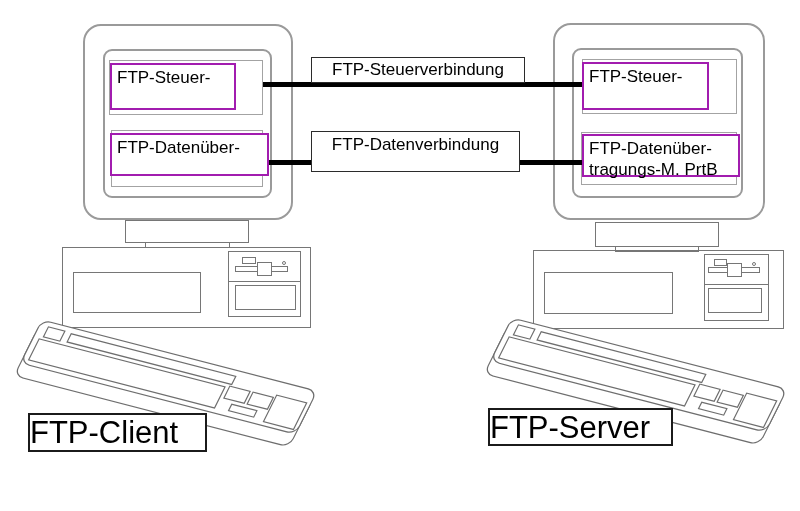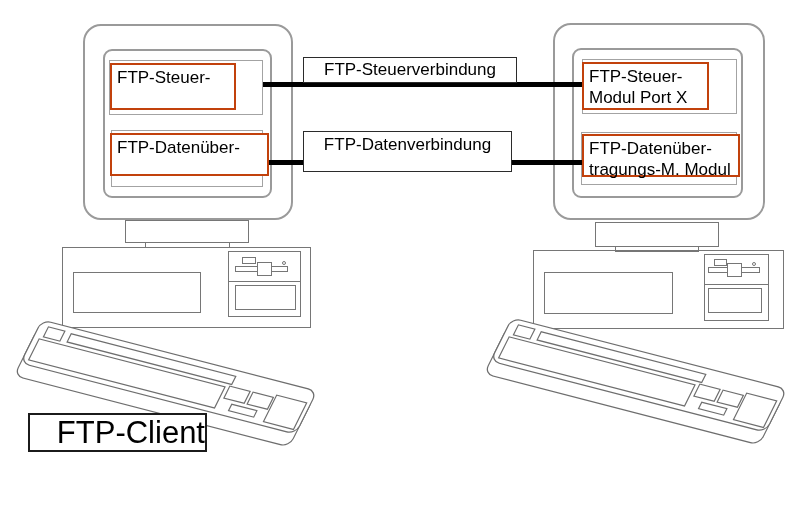--- a/index.html
+++ b/index.html
@@ -7,30 +7,30 @@
           font-family:"Liberation Sans",sans-serif;overflow:hidden;color:#000;}
   .abs{position:absolute;box-sizing:border-box;}
   
   .mon{border:2px solid #9a9a9a;border-radius:18px;}
   .scr{border:2px solid #9a9a9a;border-radius:9px;}
   .cont{border:1px solid #a3a3a3;}
   .hw{border:1px solid #767676;}
   .hwround{border:1px solid #767676;border-radius:50%;}
   .divider{border-top:1px solid #767676;height:0;}
   
-  .modbox{border:2px solid #c2410c;background:#fff;font-size:17px;line-height:21px;
+  .modbox{border:2px solid #a21caf;background:#fff;font-size:17px;line-height:21px;
           padding:2px 0 0 5px;white-space:nowrap;z-index:2;}
   
   .connline{background:#000;height:5px;z-index:3;}
   
   .connlabel{border:1px solid #2b2b2b;background:#fff;font-size:17px;
-             text-align:center;z-index:3;}
+             text-align:center;z-index:3;margin-left:8px;}
   
   .biglabel{border:2px solid #1b1b1b;background:#fff;font-size:31px;
-            text-align:right;z-index:5;}
+            text-align:left;z-index:5;}
   .kbsvg{position:absolute;left:0;top:0;z-index:4;}
 </style>
 </head>
 <body>
 
 <div class="canvas">
 
   <div class="abs mon" style="left:83px;top:24px;width:210px;height:196px"></div>
   <div class="abs scr" style="left:103px;top:49px;width:169px;height:149px"></div>
 
@@ -56,27 +56,26 @@
   <div class="abs hw" style="left:257px;top:262px;width:15px;height:14px;background:#fff"></div>
   <div class="abs hwround" style="left:282px;top:261px;width:4px;height:4px"></div>
   <div class="abs hw" style="left:235px;top:285px;width:61px;height:25px"></div>
 
   <div class="abs mon" style="left:553px;top:23px;width:212px;height:197px"></div>
   <div class="abs scr" style="left:572px;top:48px;width:171px;height:150px"></div>
 
   <div class="abs cont" style="left:582px;top:59px;width:155px;height:55px"></div>
   <div class="abs modbox" style="left:582px;top:62px;width:127px;height:48px">
     <div>FTP-Steuer-</div>
-    <div>Modul Port X</div>
   </div>
 
   <div class="abs cont" style="left:581px;top:132px;width:156px;height:53px"></div>
   <div class="abs modbox" style="left:582px;top:134px;width:158px;height:43px">
     <div>FTP-Datenüber-</div>
-    <div>tragungs-M. Modul</div>
+    <div>tragungs-M. PrtB</div>
   </div>
 
   <div class="abs hw" style="left:595px;top:222px;width:124px;height:25px"></div>
   <div class="abs hw" style="left:615px;top:246px;width:84px;height:6px"></div>
 
   <div class="abs hw" style="left:533px;top:250px;width:251px;height:79px"></div>
   <div class="abs hw" style="left:544px;top:272px;width:129px;height:42px"></div>
   <div class="abs hw" style="left:704px;top:254px;width:65px;height:67px"></div>
   <div class="abs divider" style="left:704px;top:284px;width:65px"></div>
   <div class="abs hw" style="left:714px;top:259px;width:13px;height:7px"></div>
@@ -103,14 +102,15 @@
     <use href="#kb" transform="translate(512,318) rotate(14.5) skewX(-12)"></use>
   </svg>
 
   <div class="abs connline" style="left:263px;top:82px;width:319px"></div>
   <div class="abs connlabel" style="left:303px;top:57px;width:214px;height:26px;line-height:23px">FTP-Steuerverbindung</div>
 
   <div class="abs connline" style="left:269px;top:160px;width:313px"></div>
   <div class="abs connlabel" style="left:303px;top:131px;width:209px;height:41px;line-height:26px">FTP-Datenverbindung</div>
 
   <div class="abs biglabel" style="left:28px;top:413px;width:179px;height:39px;line-height:36px">FTP-Client</div>
+  <div class="abs biglabel" style="left:488px;top:408px;width:185px;height:38px;line-height:35px">FTP-Server</div>
 
 </div>
 
 </body></html>

